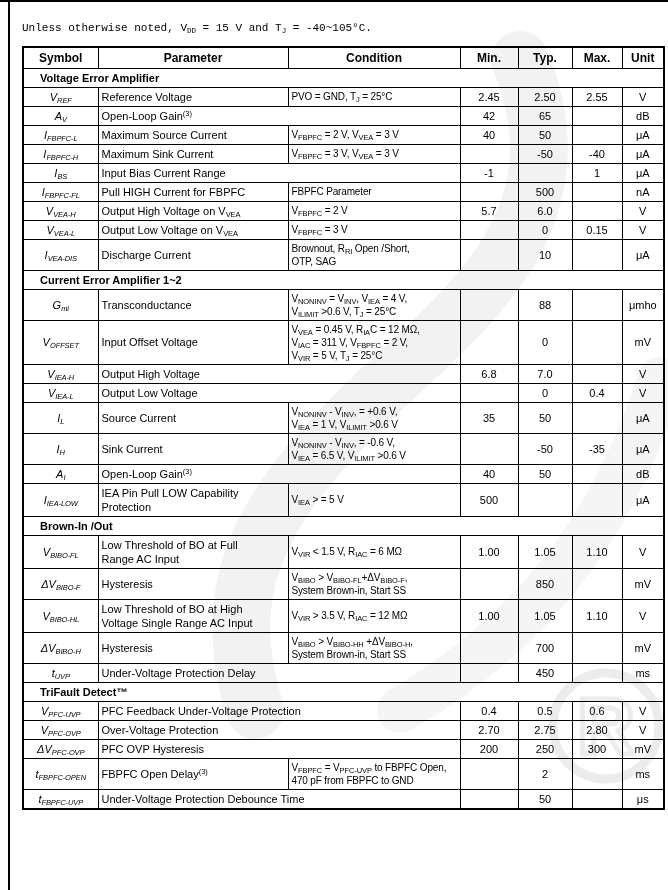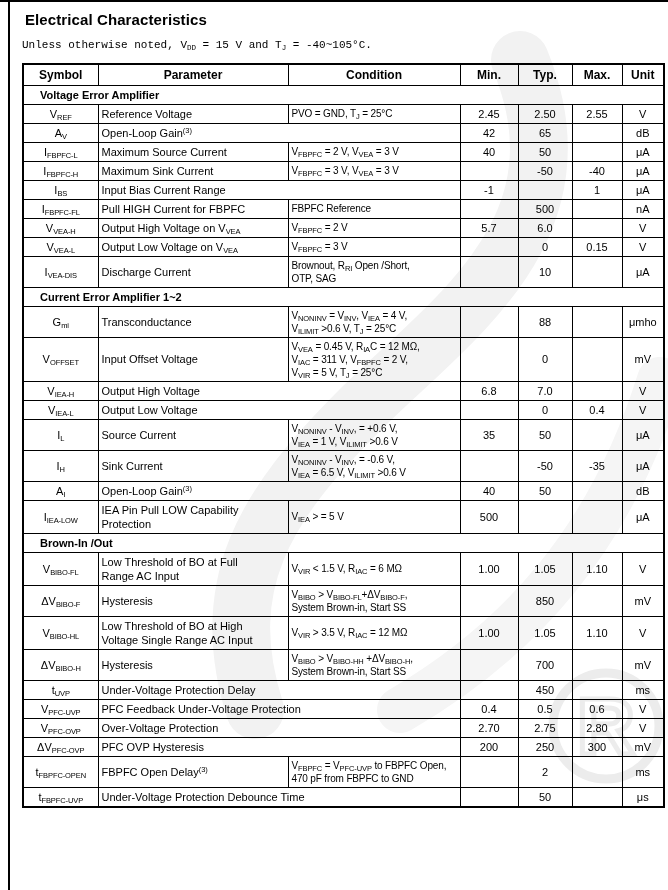--- a/index.html
+++ b/index.html
@@ -48,21 +48,21 @@
     overflow: hidden;
   }
   .char-table th {
     font-size: 12px;
     font-weight: bold;
     height: 21px;
     text-align: center;
     padding: 1px 2px;
   }
   .char-table td { font-size: 11px; height: 15px; }
-  td.symbol { text-align: center; }
+  td.symbol { text-align: center; font-style: italic; }
   td.param  { text-align: left; }
   td.cond   {
     text-align: left;
     font-size: 10px;
     letter-spacing: -0.15px;
     line-height: 13px;
     white-space: pre-wrap;
   }
   td.num { text-align: center; }
   tr.section td {
@@ -84,21 +84,20 @@
   <g>
     <circle cx="606" cy="726" r="53" fill="none" stroke="#ececec" stroke-width="9"></circle>
     <text id="wm-r" x="606" y="754" text-anchor="middle" font-size="80" font-weight="bold" font-family="Liberation Sans, sans-serif" fill="none" stroke="#ececec" stroke-width="5">R</text>
   </g>
 </svg>
 
 <div class="frame-top"></div>
 <div class="frame-left"></div>
 
 <div class="content">
-  <h1 class="page-title">Electrical Characteristics</h1>
   <p class="conditions-note">Unless otherwise noted, V<sub>DD</sub> = 15 V and T<sub>J</sub> = -40~105°C.</p>
 
   <table class="char-table">
     <colgroup>
       <col style="width:75px">
         <col style="width:190px">
         <col style="width:172px">
       <col style="width:58px">
         <col style="width:54px">
         <col style="width:50px">
@@ -158,21 +157,21 @@
           <td class="symbol">I<sub>BS</sub></td>
           <td class="param" colspan="2">Input Bias Current Range</td>
           <td class="num">-1</td>
           <td class="num"></td>
           <td class="num">1</td>
           <td class="num">μA</td>
         </tr>
         <tr class="data-row">
           <td class="symbol">I<sub>FBPFC-FL</sub></td>
           <td class="param">Pull HIGH Current for FBPFC</td>
-          <td class="cond">FBPFC Reference</td>
+          <td class="cond">FBPFC Parameter</td>
           <td class="num"></td>
           <td class="num">500</td>
           <td class="num"></td>
           <td class="num">nA</td>
         </tr>
         <tr class="data-row">
           <td class="symbol">V<sub>VEA-H</sub></td>
           <td class="param">Output High Voltage on V<sub>VEA</sub></td>
           <td class="cond">V<sub>FBPFC</sub> = 2 V</td>
           <td class="num">5.7</td>
@@ -310,20 +309,23 @@
           <td class="num">mV</td>
         </tr>
         <tr class="data-row">
           <td class="symbol">t<sub>UVP</sub></td>
           <td class="param" colspan="2">Under-Voltage Protection Delay</td>
           <td class="num"></td>
           <td class="num">450</td>
           <td class="num"></td>
           <td class="num">ms</td>
         </tr>
+        <tr class="section">
+          <td class="param" colspan="7">TriFault Detect™</td>
+        </tr>
         <tr class="data-row">
           <td class="symbol">V<sub>PFC-UVP</sub></td>
           <td class="param" colspan="2">PFC Feedback Under-Voltage Protection</td>
           <td class="num">0.4</td>
           <td class="num">0.5</td>
           <td class="num">0.6</td>
           <td class="num">V</td>
         </tr>
         <tr class="data-row">
           <td class="symbol">V<sub>PFC-OVP</sub></td>

